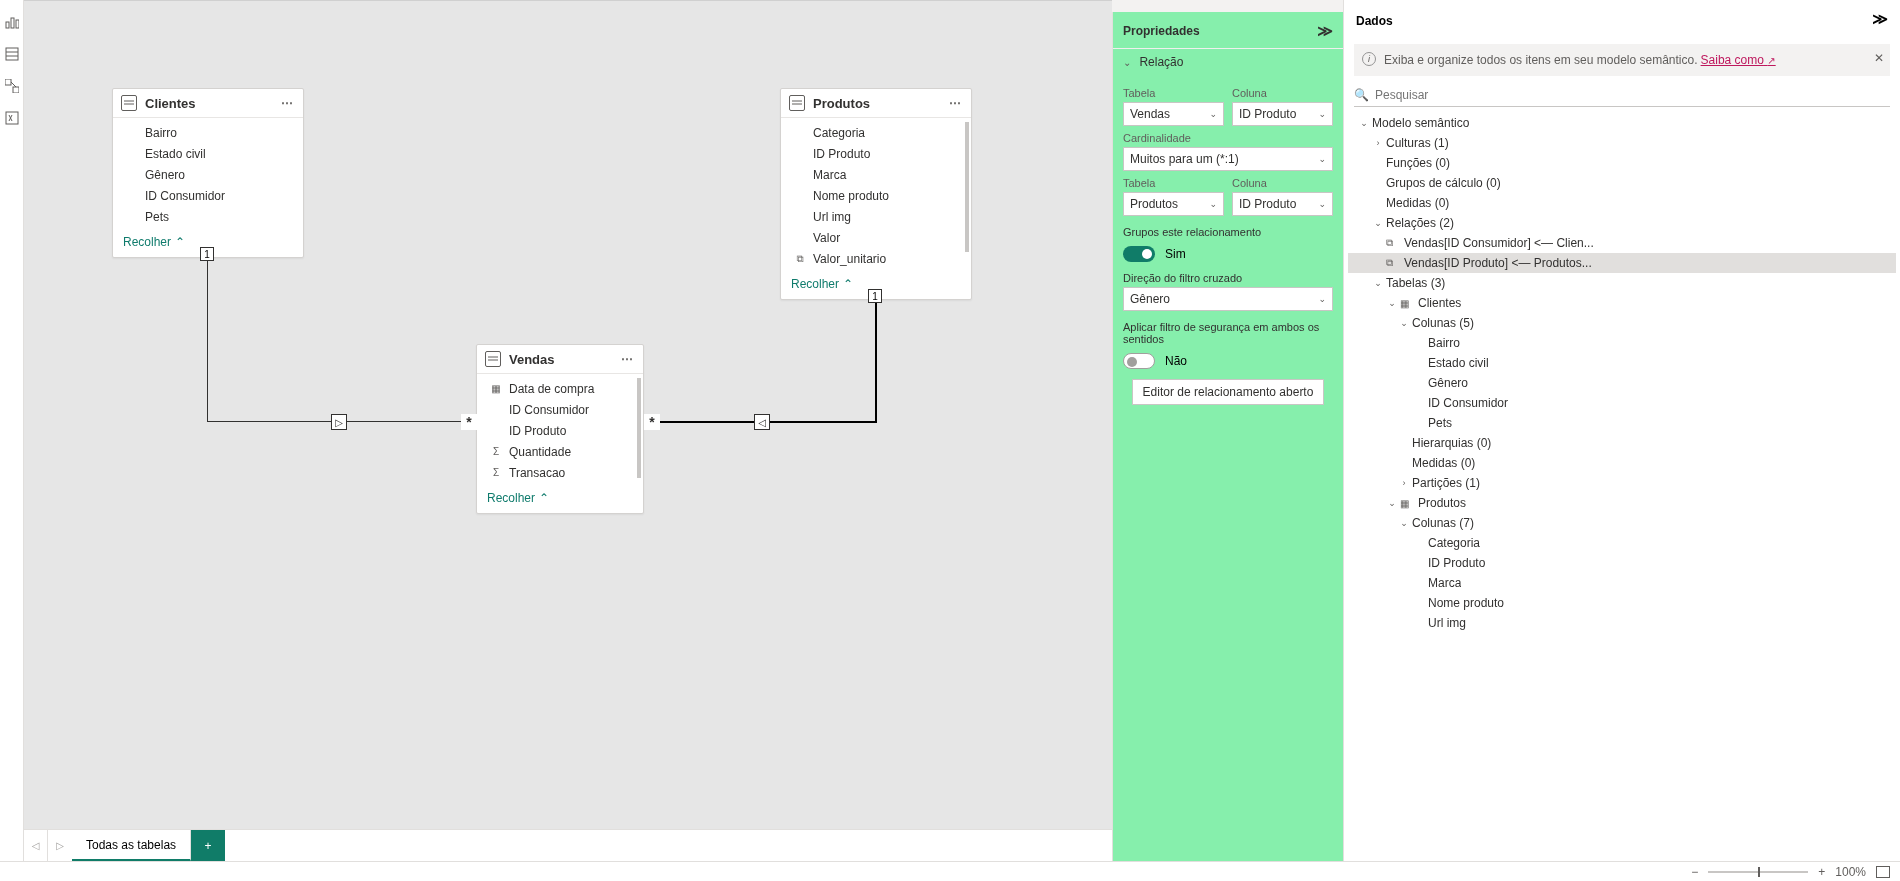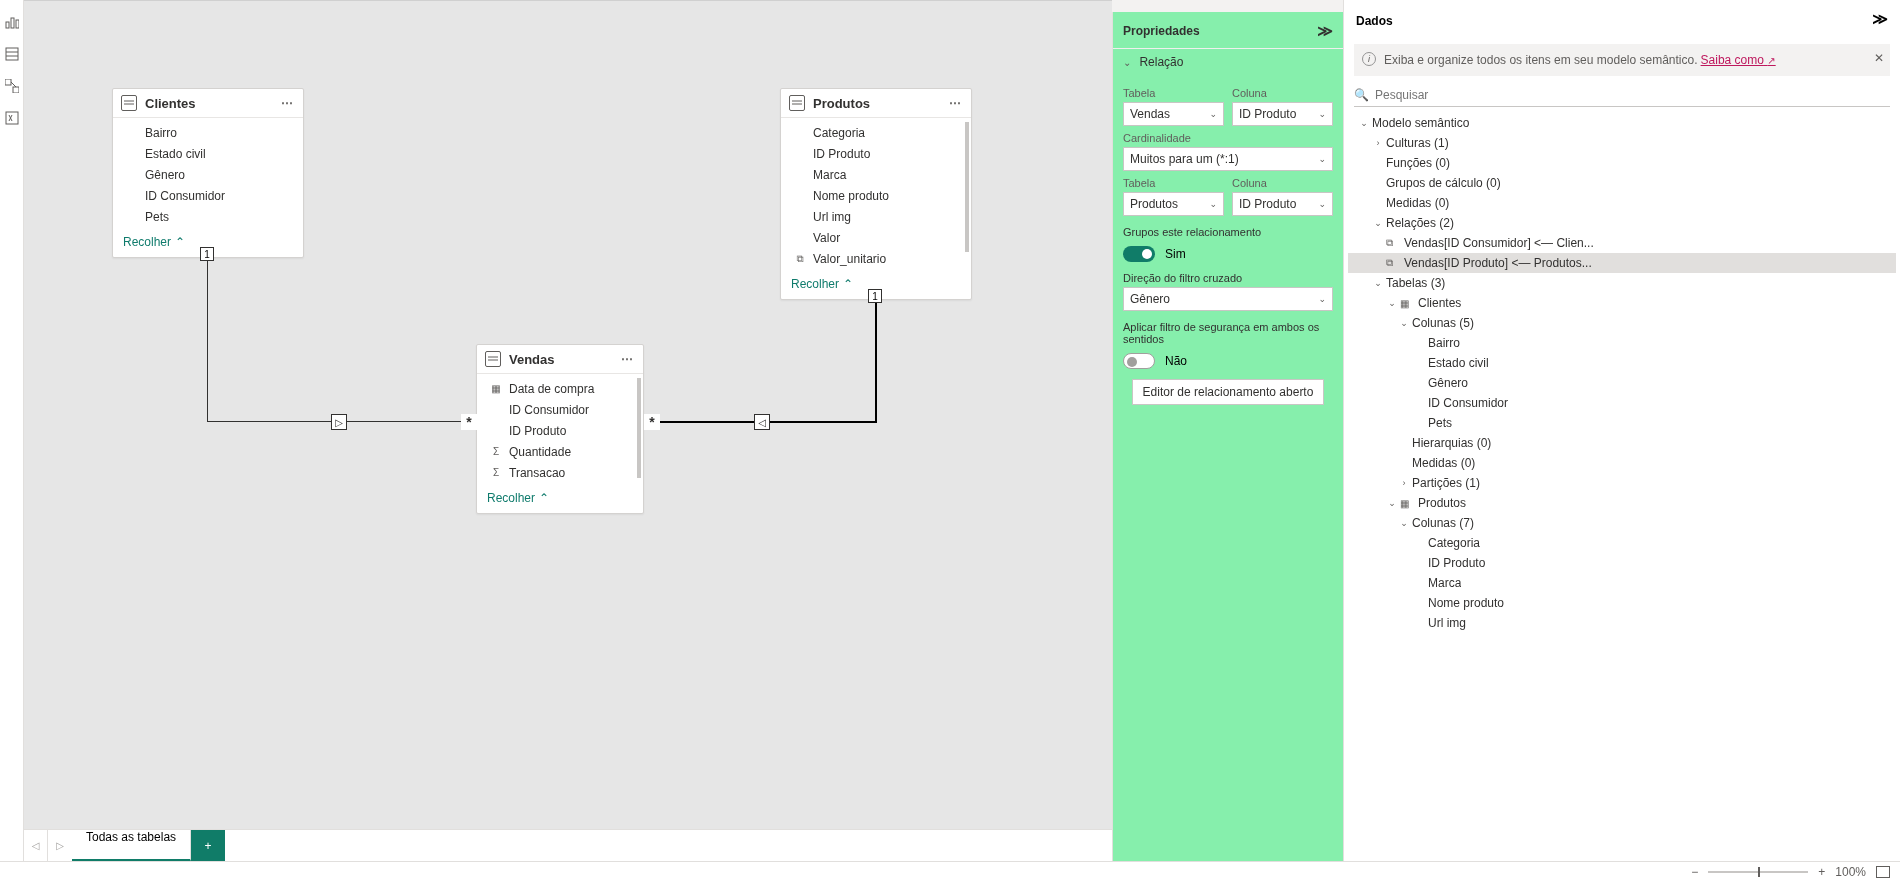--- a/index.html
+++ b/index.html
@@ -17,21 +17,21 @@
 .field-row{display:flex;align-items:center;height:21px;padding:0 10px 0 10px;color:#323130}
 .field-row .fic{width:18px;height:14px;margin-right:4px;display:inline-flex;align-items:center;justify-content:center;color:#605e5c;font-size:10px}
 .recolher{display:flex;align-items:flex-start;padding:4px 10px 8px;color:#0f7b6c;font-size:12px}
 .recolher .chev{margin-left:4px}
 .rel-line{position:absolute;background:#323130}
 .rel-marker{position:absolute;width:16px;height:16px;background:#fff;border:1px solid #323130;font-size:10px;display:flex;align-items:center;justify-content:center;color:#323130}
 .rel-num{position:absolute;width:14px;height:14px;background:#fff;border:1px solid #323130;font-size:10px;display:flex;align-items:center;justify-content:center}
 .bottom-tabs{position:absolute;left:24px;bottom:20px;width:1088px;height:32px;background:#fff;border-top:1px solid #e1dfdd;display:flex;align-items:stretch}
 .tab-arrow{width:24px;display:flex;align-items:center;justify-content:center;color:#a19f9d;border-right:1px solid #e1dfdd;font-size:10px}
 .tab-arrow.last{border-right:none}
-.tab-item{padding:0 14px;display:flex;align-items:flex-start;border-right:1px solid #e1dfdd;border-bottom:2px solid #107c68;font-weight:400}
+.tab-item{padding:8px 14px;display:flex;align-items:flex-start;border-right:1px solid #e1dfdd;border-bottom:2px solid #107c68;font-weight:400}
 .tab-add{width:34px;background:#107c68;color:#fff;display:flex;align-items:center;justify-content:center;font-size:18px;font-weight:300}
 .prop-panel{position:absolute;left:1112px;top:12px;width:231px;height:861px;background:#86efac;border-left:1px solid #e1dfdd;padding:0}
 .panel-head{display:flex;align-items:center;padding:10px 10px 8px;font-size:16px;font-weight:600;color:#323130}
 .panel-head .coll{margin-left:auto;font-size:15px}
 .section-row{display:flex;align-items:center;padding:6px 10px;border-top:1px solid #f0efee;font-size:13px;color:#323130}
 .section-row .chev{margin-right:8px;color:#605e5c;font-size:10px}
 .prop-body{padding:6px 10px}
 .prop-label{font-size:11px;color:#605e5c;margin-top:6px;margin-bottom:3px}
 .prop-pair{display:flex;gap:8px}
 .dropdown{border:1px solid #c8c6c4;height:24px;display:flex;align-items:center;padding:0 6px;justify-content:space-between;color:#323130;font-size:12px;background:#fff;flex:1;min-width:0}

